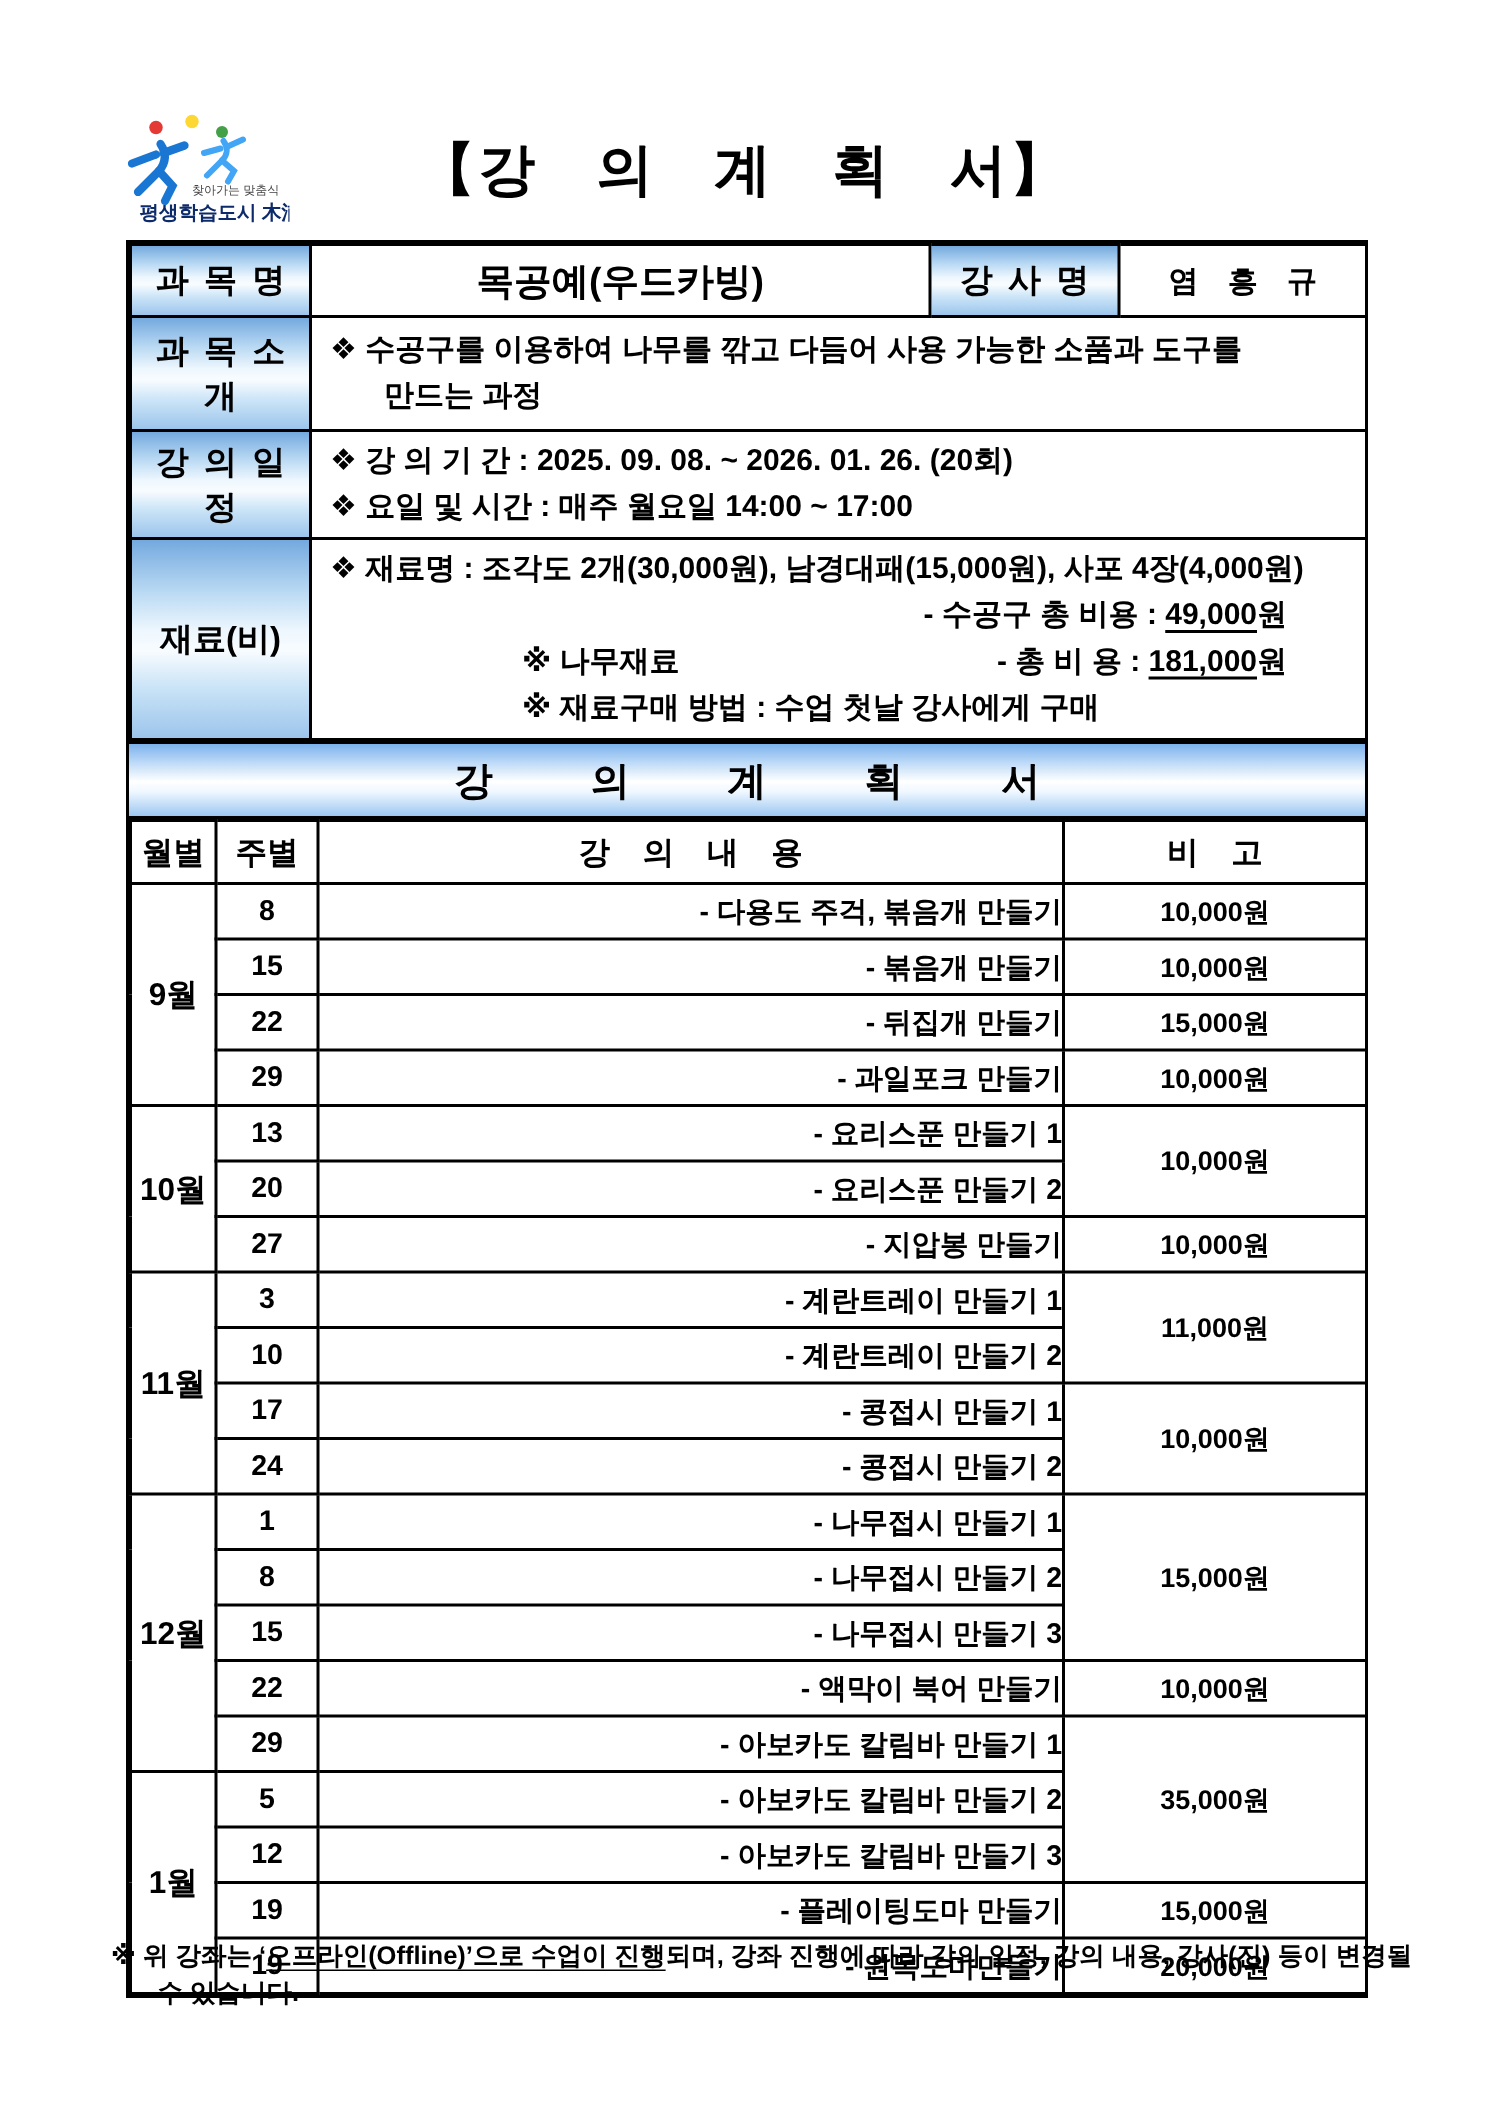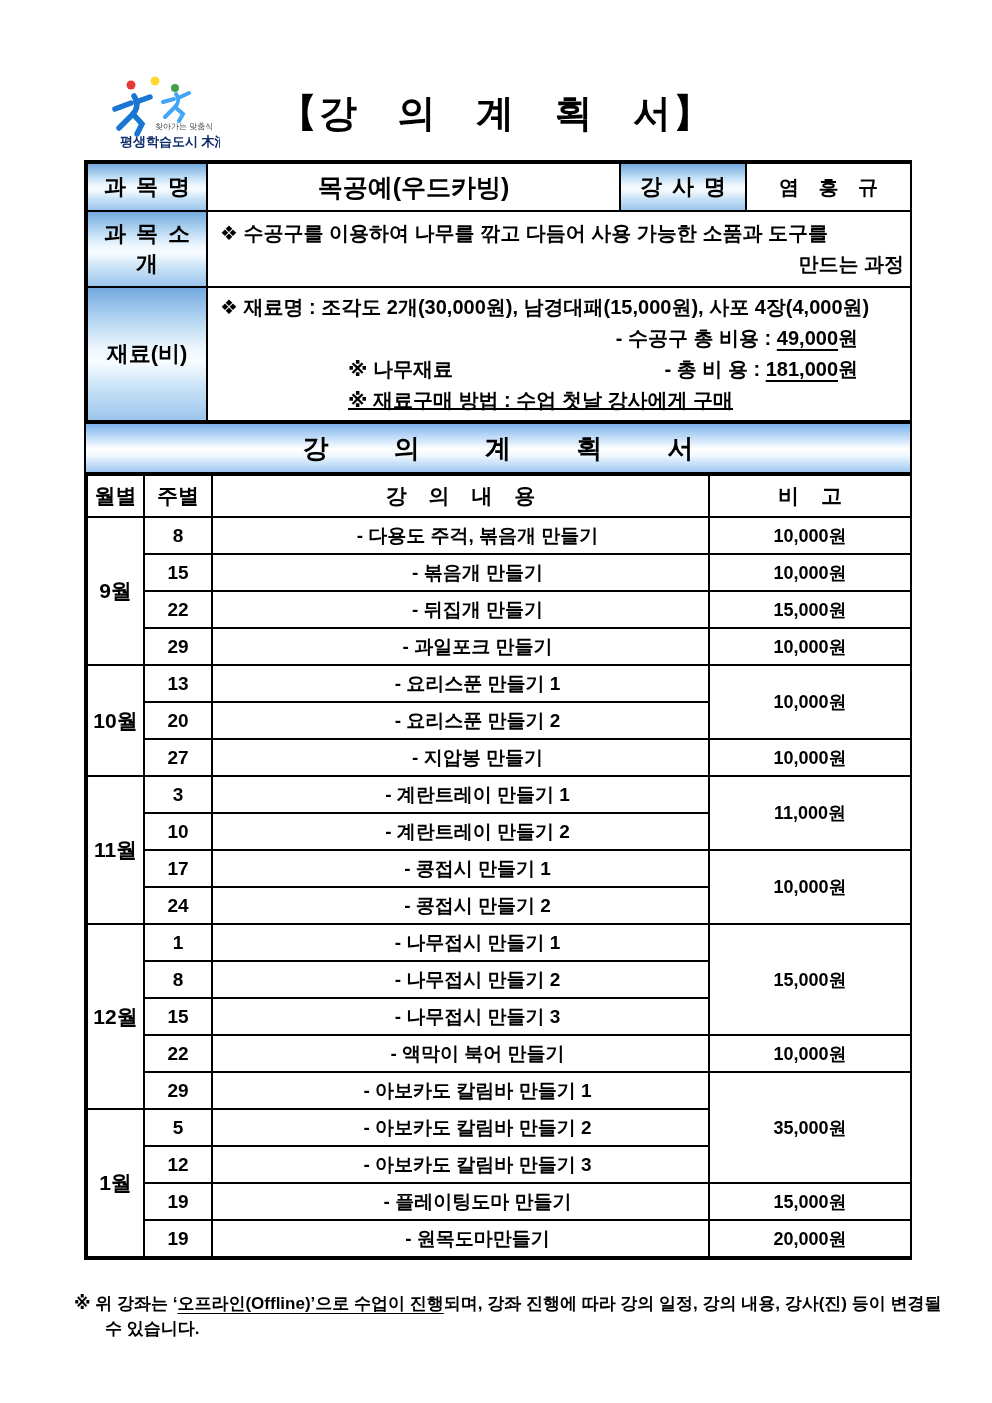--- a/index.html
+++ b/index.html
@@ -5,21 +5,21 @@
   html,body{margin:0;padding:0;}
   body{
     width:992px;height:1403px;background:#ffffff;
     font-family:"Liberation Sans","DejaVu Sans",sans-serif;
     color:#000;
   }
   .page{position:relative;width:992px;height:1403px;overflow:hidden;}
 
   
   .hdr-area{position:absolute;top:74px;left:0;width:992px;height:86px;}
-  .logo{position:absolute;left:98px;top:2px;width:122px;height:80px;}
+  .logo{position:absolute;left:71px;top:2px;width:122px;height:80px;}
   .doc-title{
     position:absolute;left:0;top:14px;width:992px;text-align:center;
     font-size:38px;font-weight:bold;word-spacing:26px;letter-spacing:2px;
   }
 
   
   .tables-wrap{
     position:absolute;top:160px;left:84px;width:824px;
     border:2px solid #000;
   }
@@ -34,42 +34,42 @@
   }
 
   
   .r-subject{height:48px;}
   .r-intro{height:76px;}
   .r-sched{height:66px;}
   .r-mat{height:132px;}
   .subject-name{text-align:center;font-weight:bold;font-size:25px;}
   .instructor-name{text-align:center;font-weight:bold;font-size:20px;word-spacing:14px;}
   .cell-pad{padding:4px 6px 4px 12px;font-weight:bold;font-size:20px;line-height:1.55;}
-  .indent2{padding-left:36px;text-align:right;}
+  .indent2{padding-left:36px;}
   .mat-line2{text-align:right;padding-right:46px;}
   .mat-line3{display:flex;justify-content:space-between;}
   .mat-line3 .left{padding-left:128px;}
   .mat-line3 .right{padding-right:46px;}
-  .mat-line4{padding-left:128px;text-decoration:underline;}
+  .mat-line4{padding-left:128px;}
   .uline{text-decoration:underline;text-underline-offset:4px;text-align:center;}
 
   
   .band{
     height:48px;border-top:2px solid #000;border-bottom:2px solid #000;
     background:linear-gradient(180deg,#7cb2ec 0%,#c2ddf8 28%,#ffffff 52%,#f0f8ff 66%,#9dc7f1 100%);
     text-align:center;font-weight:bold;font-size:26px;line-height:48px;word-spacing:58px;
   }
 
   
   .sch-head td{height:40px;text-align:center;font-weight:bold;font-size:21px;background:#fff;}
   .ws{word-spacing:16px;}
   .sch-row td{height:35px;font-weight:bold;}
   .c-month{text-align:center;font-size:21px;font-weight:bold;}
   .c-week{text-align:center;font-size:19px;}
-  .c-content{font-size:19px;padding-left:34px;text-align:center;}
+  .c-content{font-size:19px;padding-left:34px;text-align:right;}
   .c-note{text-align:center;font-size:18px;margin-top:24px;}
 
   
   .footnote{
     position:absolute;left:74px;top:1292px;width:850px;
     font-size:17px;font-weight:600;line-height:1.45;
     padding-left:31px;text-indent:-31px;
   }
 </style>
 </head>
@@ -119,20 +119,27 @@
         <td class="grad lbl">강 사 명</td>
         <td class="instructor-name">염 흥 규</td>
       </tr>
       <tr class="r-intro">
         <td class="grad lbl">과 목 소 개</td>
         <td class="cell-pad" colspan="3">
           <div>❖ 수공구를 이용하여 나무를 깎고 다듬어 사용 가능한 소품과 도구를</div>
           <div class="indent2">만드는 과정</div>
         </td>
       </tr>
+      <tr class="r-sched">
+        <td class="grad lbl">강 의 일 정</td>
+        <td class="cell-pad" colspan="3">
+          <div>❖ 강 의 기 간 : 2025. 09. 08. ~ 2026. 01. 26. (20회)</div>
+          <div>❖ 요일 및 시간 : 매주 월요일 14:00 ~ 17:00</div>
+        </td>
+      </tr>
       <tr class="r-mat">
         <td class="grad lbl">재료(비)</td>
         <td class="cell-pad" colspan="3">
           <div>❖ 재료명 : 조각도 2개(30,000원), 남경대패(15,000원), 사포 4장(4,000원)</div>
           <div class="mat-line2"><span>- 수공구 총 비용 :  </span><span class="uline">49,000</span><span>원</span></div>
           <div class="mat-line3">
             <span class="left">※ 나무재료</span>
             <span class="right"><span>- 총 비 용 : </span><span class="uline">181,000</span><span>원</span></span>
           </div>
           <div class="mat-line4">※ 재료구매 방법 : 수업 첫날 강사에게 구매</div>

